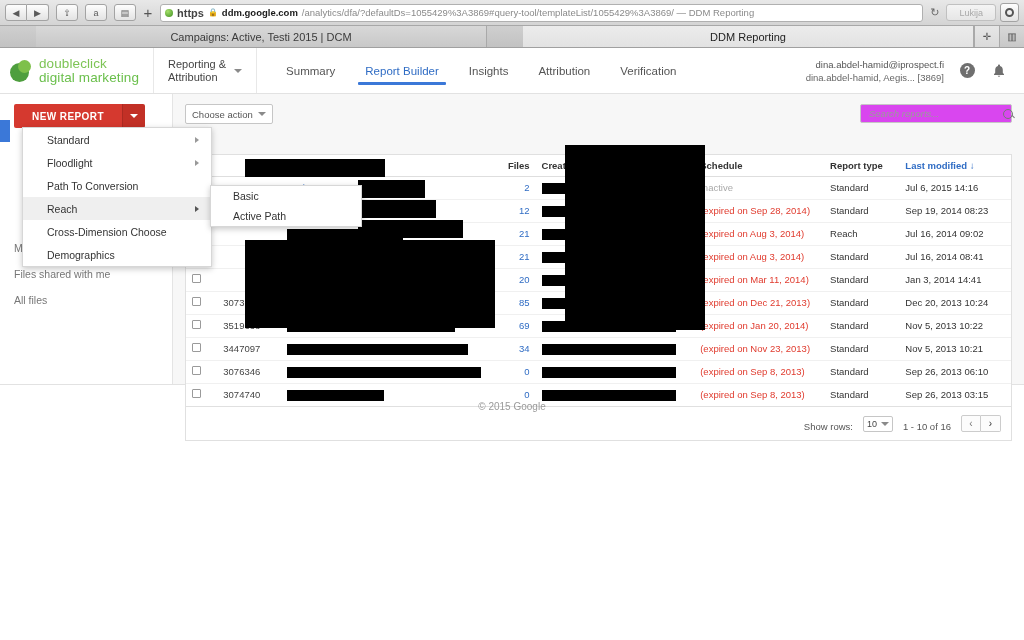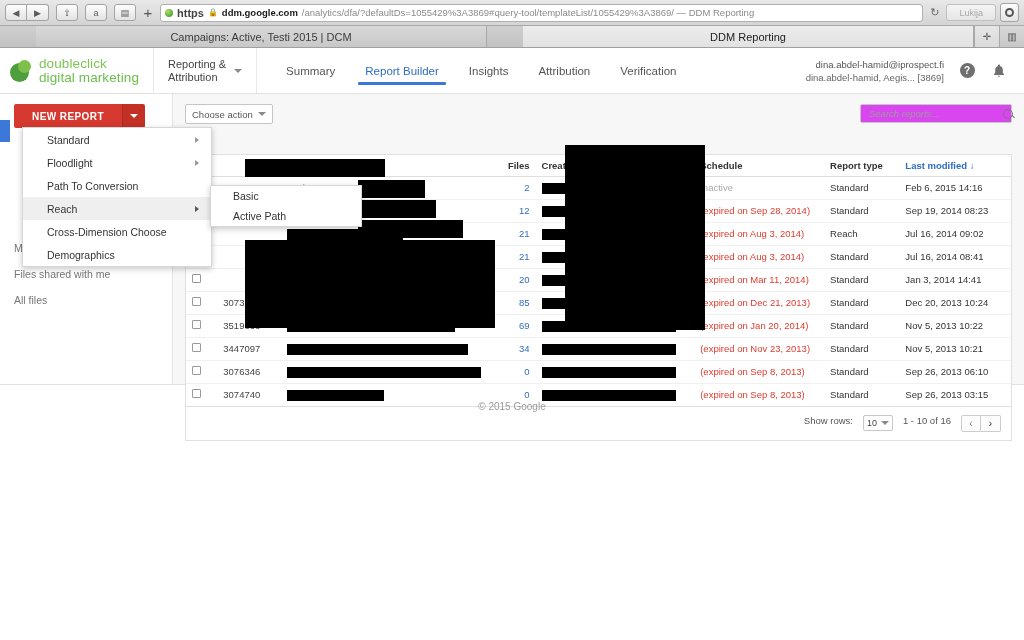--- a/index.html
+++ b/index.html
@@ -204,21 +204,21 @@
   .col-files{width:40px;}
   .col-created{width:150px;}
   .col-sched{width:120px;}
   .col-type{width:66px;}
   .col-mod{width:104px;}
 
   
   .blk{position:absolute;background:#000;}
 
   .pager{
-    display:flex;align-items:flex-start;justify-content:flex-end;gap:10px;
+    display:flex;align-items:flex-end;justify-content:flex-end;gap:10px;
     padding:8px 10px;font-size:9.5px;color:#555;background:#fff;
     border:1px solid #e0e0e0;border-top:none;
   }
   .rows-sel{
     width:30px;height:16px;box-sizing:border-box;background:#fff;border:1px solid #c6c6c6;
     border-radius:2px;display:flex;align-items:center;justify-content:space-between;padding:0 3px;
     font-size:9px;color:#444;
   }
   .pg-btn{
     width:20px;height:17px;box-sizing:border-box;border:1px solid #ccc;background:#fcfcfc;
@@ -378,21 +378,21 @@
             </thead>
             <tbody id="tbody">
                 <tr>
                   <td class="col-cb"><span class="cb"></span></td>
                   <td class="id col-id">398479</td>
                   <td class="col-rep"><a class="rep" href="#">testi</a></td>
                   <td class="num col-files">2</td>
                   <td class="col-created"><span class="redacted" style="width: 134px;"></span></td>
                   <td class="col-sched sched-inactive">Inactive</td>
                   <td class="col-type">Standard</td>
-                  <td class="col-mod">Feb 6, 2015 14:16</td>
+                  <td class="col-mod">Jul 6, 2015 14:16</td>
                 </tr>
                 <tr>
                   <td class="col-cb"><span class="cb"></span></td>
                   <td class="id col-id"></td>
                   <td class="col-rep"><span class="redacted" style="width: 103px;"></span></td>
                   <td class="num col-files">12</td>
                   <td class="col-created"><span class="redacted" style="width: 134px;"></span></td>
                   <td class="col-sched sched-exp">(expired on Sep 28, 2014)</td>
                   <td class="col-type">Standard</td>
                   <td class="col-mod">Sep 19, 2014 08:23</td>

